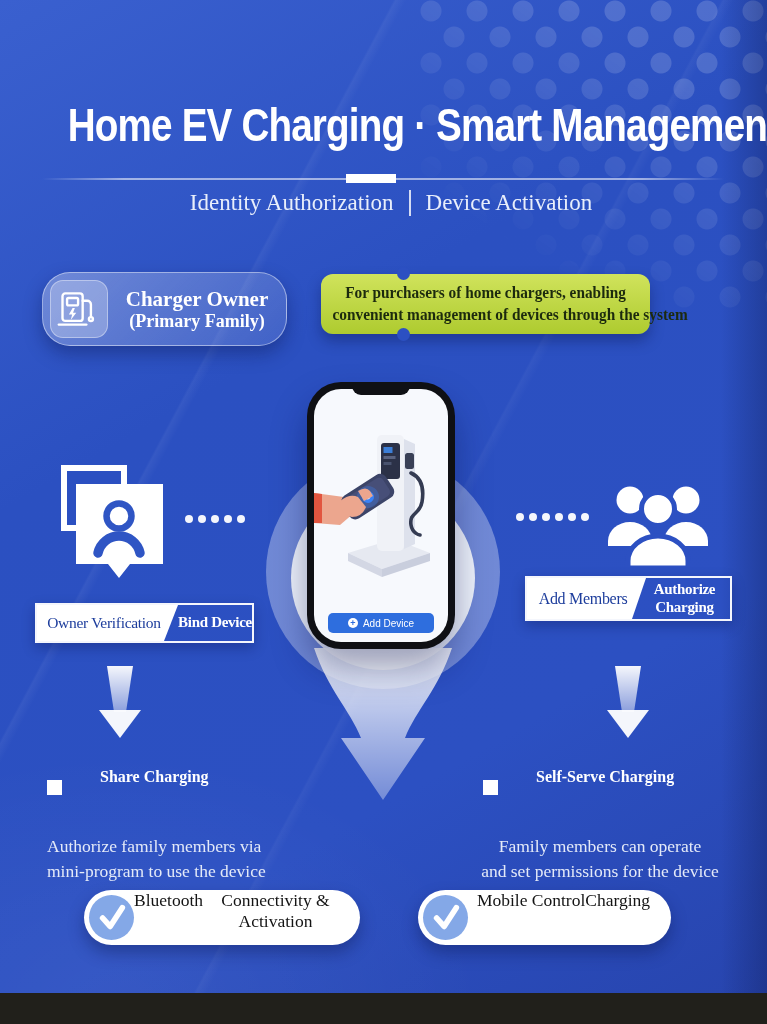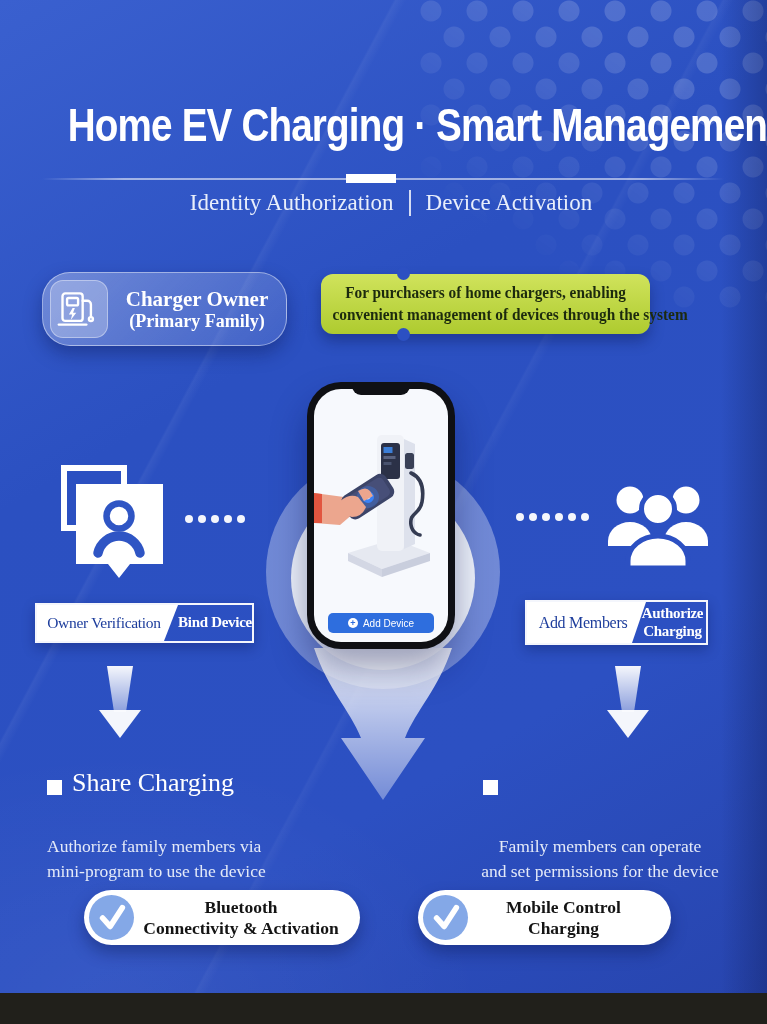--- a/index.html
+++ b/index.html
@@ -105,46 +105,46 @@
     color:#1d3d9c;font-weight:400;letter-spacing:-.3px;
   }
   .split-label .secondary{
     position:absolute;top:0;bottom:0;display:flex;flex-direction:column;align-items:center;justify-content:center;
     color:#fff;font-weight:700;line-height:1.15;letter-spacing:-.3px;text-align:center;
   }
   .label-left{left:35px;top:603px;width:219px;height:40px;}
   .label-left .white-part{clip-path:polygon(0 0,141px 0,127px 100%,0 100%);}
   .label-left .primary{left:0;width:134px;font-size:15.5px;}
   .label-left .secondary{left:141px;right:0;font-size:15px;}
-  .label-right{left:525px;top:600px;width:183px;height:45px;}
+  .label-right{left:525px;top:576px;width:207px;height:45px;}
   .label-right .white-part{clip-path:polygon(0 0,119px 0,105px 100%,0 100%);}
   .label-right .primary{left:0;width:112px;font-size:16px;}
   .label-right .secondary{left:112px;right:0;font-size:15px;}
   
   .arrow-sm{position:absolute;top:666px;}
   .arrow-left{left:98px;} .arrow-right{left:606px;}
   
   .bullet{position:absolute;width:15px;height:15px;background:#fff;}
-  .outcome-h{position:absolute;color:#fff;font-weight:400;font-size:26px;white-space:nowrap;}
+  .outcome-h{position:absolute;color:#fff;font-weight:700;font-size:16px;white-space:nowrap;margin-left:28px;}
   .outcome-b{position:absolute;color:#e4eaf8;font-size:17.5px;line-height:1.42;margin-top:28px;}
   .share-b{left:47px;top:806px;text-align:left;}
   .self-b{left:445px;top:806px;width:310px;text-align:center;}
   
   .pill{
     position:absolute;top:890px;height:55px;border-radius:28px;background:#fff;
     box-shadow:0 8px 16px rgba(8,18,70,.35);
   }
   .pill .chk{
     position:absolute;left:5px;top:5px;width:45px;height:45px;border-radius:50%;background:#84a8e7;
     display:flex;align-items:center;justify-content:center;
   }
   .pill .ptxt{
     position:absolute;left:50px;right:12px;top:0;bottom:0;
-    display:flex;flex-direction:column;justify-content:center;text-align:center;
-    color:#141414;font-weight:700;font-size:17.5px;line-height:1.18;
+    display:flex;justify-content:center;text-align:center;
+    color:#141414;font-weight:400;font-size:17.5px;line-height:1.18;
   }
   .pill-left{left:84px;width:276px;} .pill-right{left:418px;width:253px;}
   .bottom-bar{position:absolute;left:0;top:993px;width:767px;height:31px;background:#21201b;}
 </style>
 </head>
 <body>
 
 <div id="poster">
   <div class="bg-dots"></div>
   <div class="bg-streaks"></div>
@@ -292,20 +292,21 @@
   </svg>
 
   <div class="bullet" style="left:47px;top:780px;"></div>
   <div class="outcome-h" style="left:72px;top:768px;">Share Charging</div>
   <div class="outcome-b share-b">
     <div>Authorize family members via</div>
     <div>mini-program to use the device</div>
   </div>
 
   <div class="bullet" style="left:483px;top:780px;"></div>
+  <div class="outcome-h" style="left:508px;top:768px;">Self-Serve Charging</div>
   <div class="outcome-b self-b">
     <div>Family members can operate</div>
     <div>and set permissions for the device</div>
   </div>
 
   <div class="pill pill-left">
     <div class="chk">
       <svg width="30" height="30" viewBox="0 0 32 32">
           <path d="M6 16 L14 25 L27 5" fill="none" stroke="#fff" stroke-width="6" stroke-linecap="round" stroke-linejoin="round"></path>
         </svg>

